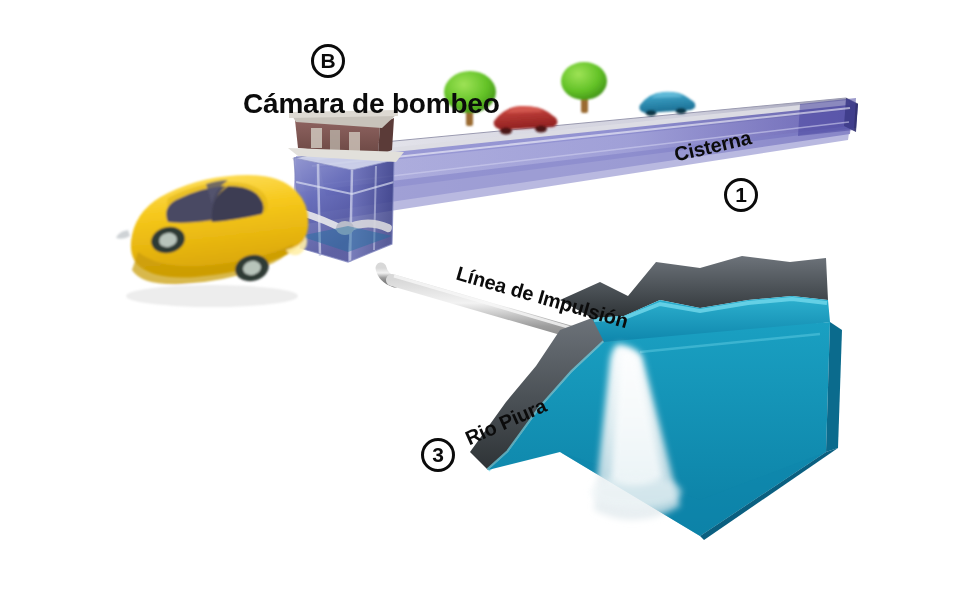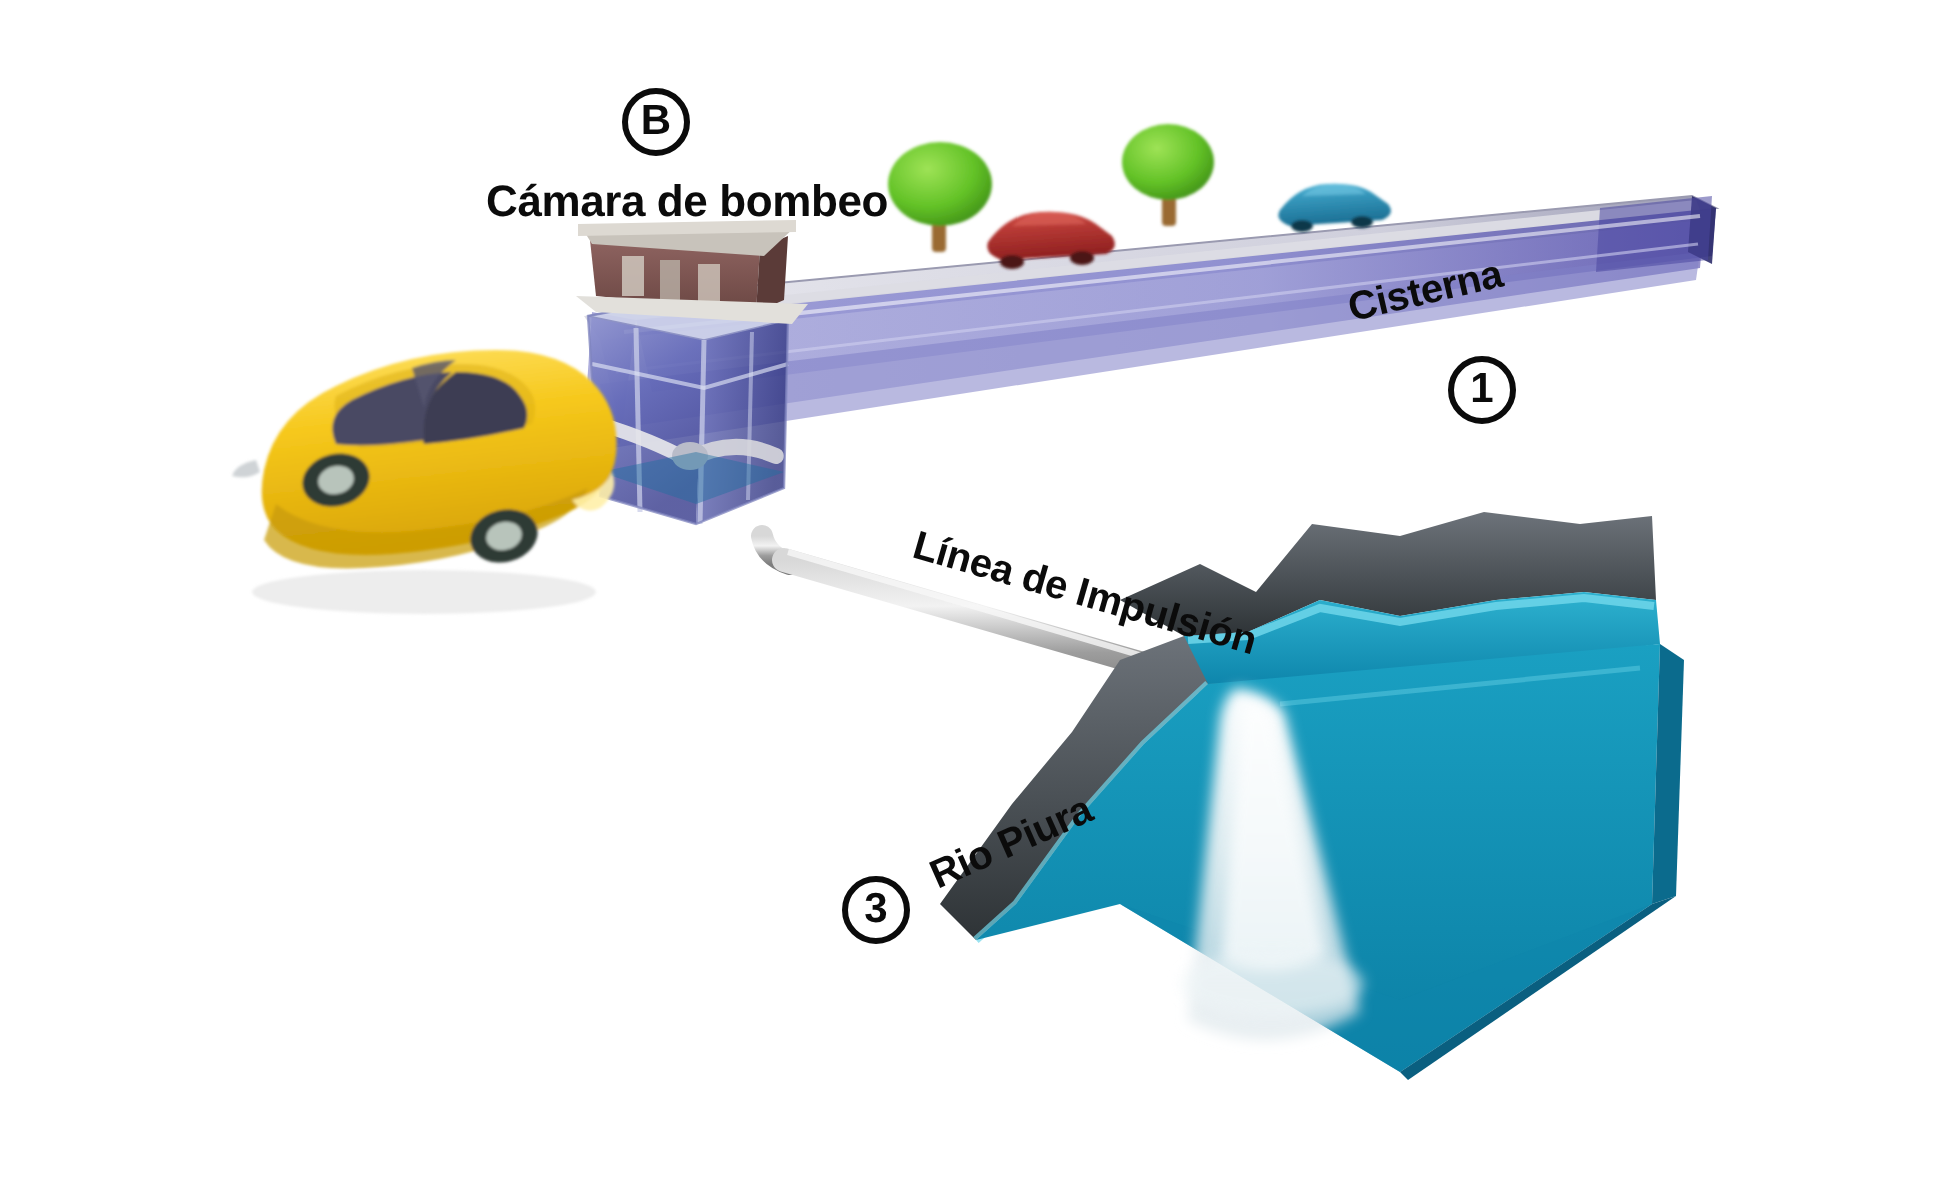--- a/index.html
+++ b/index.html
@@ -41,21 +41,21 @@
   
   .label {
     position: absolute;
     color: #0b0b0b;
     font-weight: bold;
     font-family: "Liberation Sans", sans-serif;
     white-space: nowrap;
     z-index: 40;
     letter-spacing: -0.2px;
   }
-  #label-camara   { left: 243px; top: 88px;  font-size: 22px; }
+  #label-camara   { left: 243px; top: 88px;  font-size: 28px; }
   #label-cisterna { left: 672px; top: 144px; font-size: 20px; transform: rotate(-13deg); transform-origin: left top; }
   #label-linea    { left: 460px; top: 262px; font-size: 20px; transform: rotate(16deg);  transform-origin: left top; }
   #label-rio      { left: 462px; top: 429px; font-size: 20px; transform: rotate(-24deg); transform-origin: left top; }
 
   #marker-b { left: 311px; top: 44px; }
   #marker-1 { left: 724px; top: 178px; }
   #marker-3 { left: 421px; top: 438px; }
 
   .sr { position:absolute; width:1px; height:1px; overflow:hidden; clip:rect(0 0 0 0); }
 </style>

